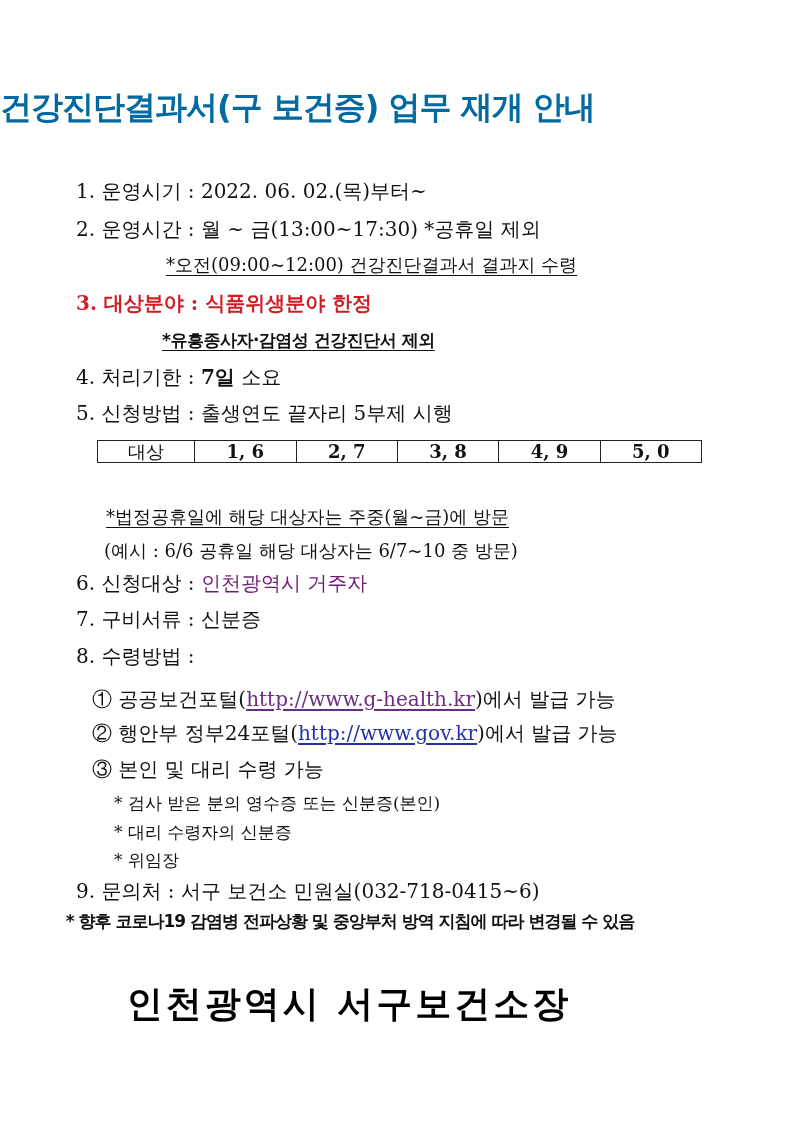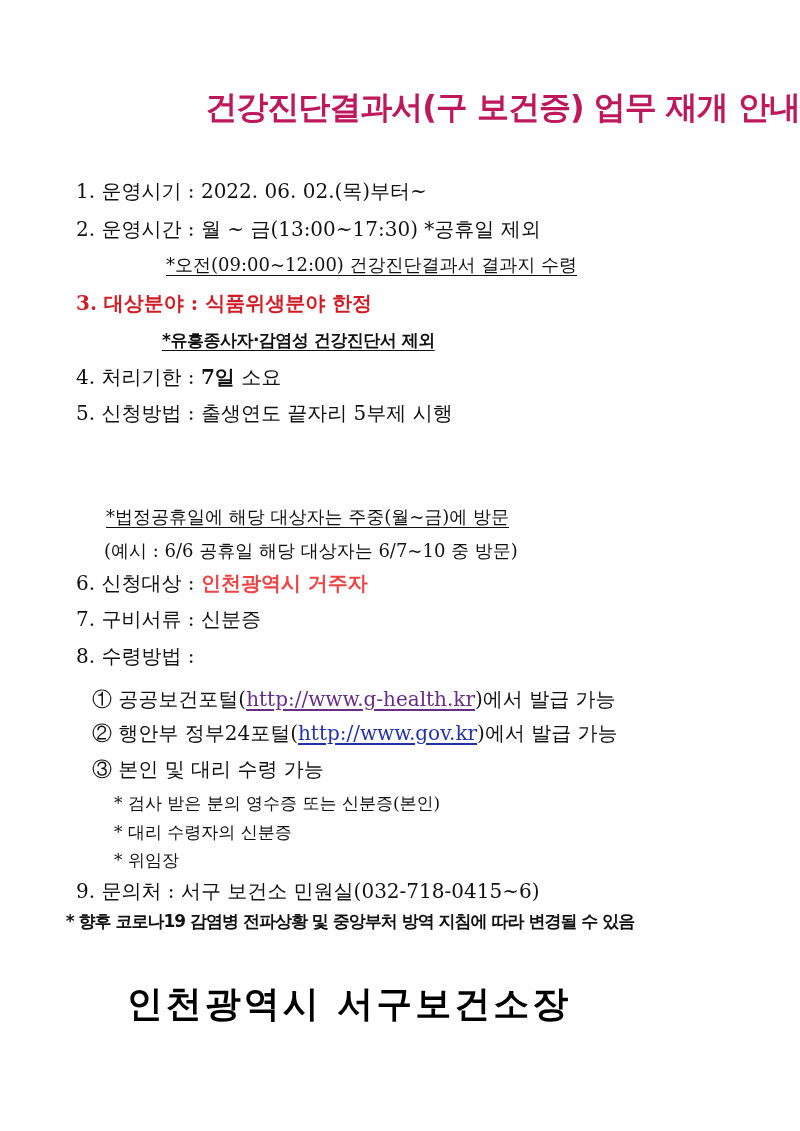--- a/index.html
+++ b/index.html
@@ -1,23 +1,23 @@
 <!DOCTYPE html>
 <html><head>
 <meta charset="utf-8">
 <style>
   html, body { margin: 0; padding: 0; background: #ffffff; }
   body { width: 800px; height: 1131px; position: relative; overflow: hidden;
          font-family: "DejaVu Serif", "Liberation Serif", serif; color: #111; }
-  .title { position: absolute; top: 86px; left: 0; width: 800px; text-align: right;
-           font-family: "DejaVu Sans", sans-serif; font-weight: bold; font-size: 32px; letter-spacing: -1px; color: #be185d; }
+  .title { position: absolute; top: 86px; left: 0; width: 800px; text-align: left;
+           font-family: "DejaVu Sans", sans-serif; font-weight: bold; font-size: 32px; letter-spacing: -1px; color: #0369a1; }
   .line { position: absolute; font-size: 20px; white-space: nowrap; }
   .u { text-decoration: underline; text-underline-offset: 4px; }
   .red { color: #d01d25; font-weight: bold; }
-  .blue { color: #ef4444; font-weight: bold; }
+  .blue { color: #701a75; font-weight: normal; }
   .bold { font-weight: bold; }
   .sansbold { font-family: "DejaVu Sans", sans-serif; font-weight: bold; font-size: 17px; letter-spacing: -0.5px; }
   .link1 { color: #6a2d86; text-decoration: underline; text-underline-offset: 3px; }
   .link2 { color: #2233a8; text-decoration: underline; text-underline-offset: 3px; }
   table.rota { position: absolute; top: 440px; left: 97px; width: 605px; border-collapse: collapse;
                font-size: 18px; }
   table.rota td { border: 1px solid #222; text-align: center; height: 21px; padding: 0; line-height: 21px; }
   table.rota tr.hdr td { font-weight: bold; }
   table.rota tr.val td.v { font-weight: bold; }
   .footer-note { position: absolute; top: 910px; left: 0; width: 700px; text-align: center;
@@ -49,20 +49,28 @@
 <div class="line" style="top:364px;left:76px;">
   <span>4. 처리기한 : </span><span class="bold">7일</span><span> 소요</span>
 </div>
 
 <div class="line" style="top:400px;left:76px;">
   <span>5. 신청방법 : </span><span>출생연도 끝자리 5부제 시행</span>
 </div>
 
 <table class="rota">
   <tbody>
+  <tr class="val">
+    <td>대상</td>
+    <td class="v">1, 6</td>
+    <td class="v">2, 7</td>
+    <td class="v">3, 8</td>
+    <td class="v">4, 9</td>
+    <td class="v">5, 0</td>
+  </tr>
 </tbody>
   </table>
 
 <div class="line u" style="top:505px;left:106px;font-size:18px;">*법정공휴일에 해당 대상자는 주중(월~금)에 방문</div>
 <div class="line" style="top:539px;left:104px;font-size:18px;">(예시 : 6/6 공휴일 해당 대상자는 6/7~10 중 방문)</div>
 
 <div class="line" style="top:570px;left:76px;">
   <span>6. 신청대상 : </span><span class="blue">인천광역시 거주자</span>
 </div>
 

